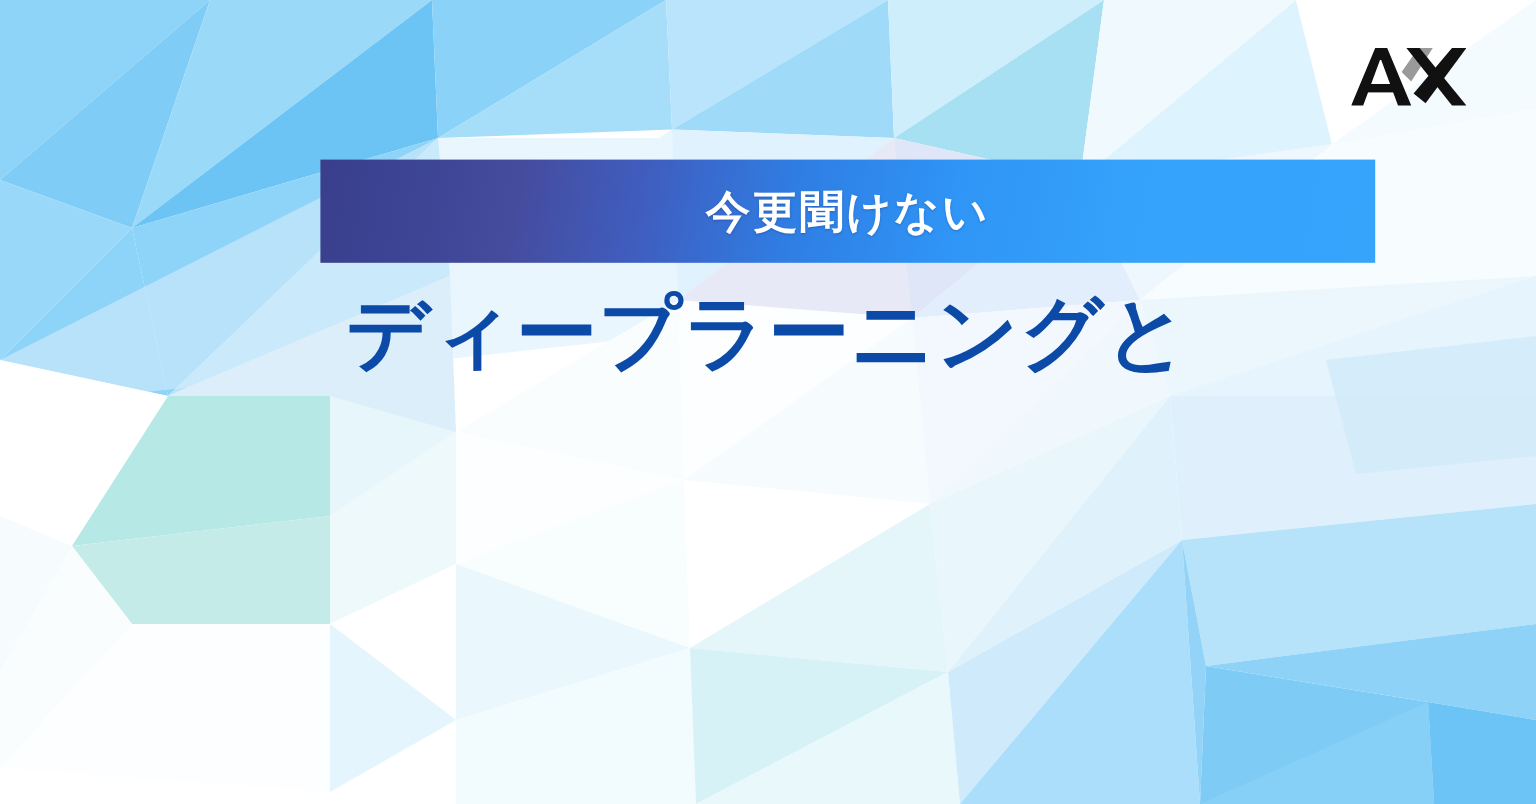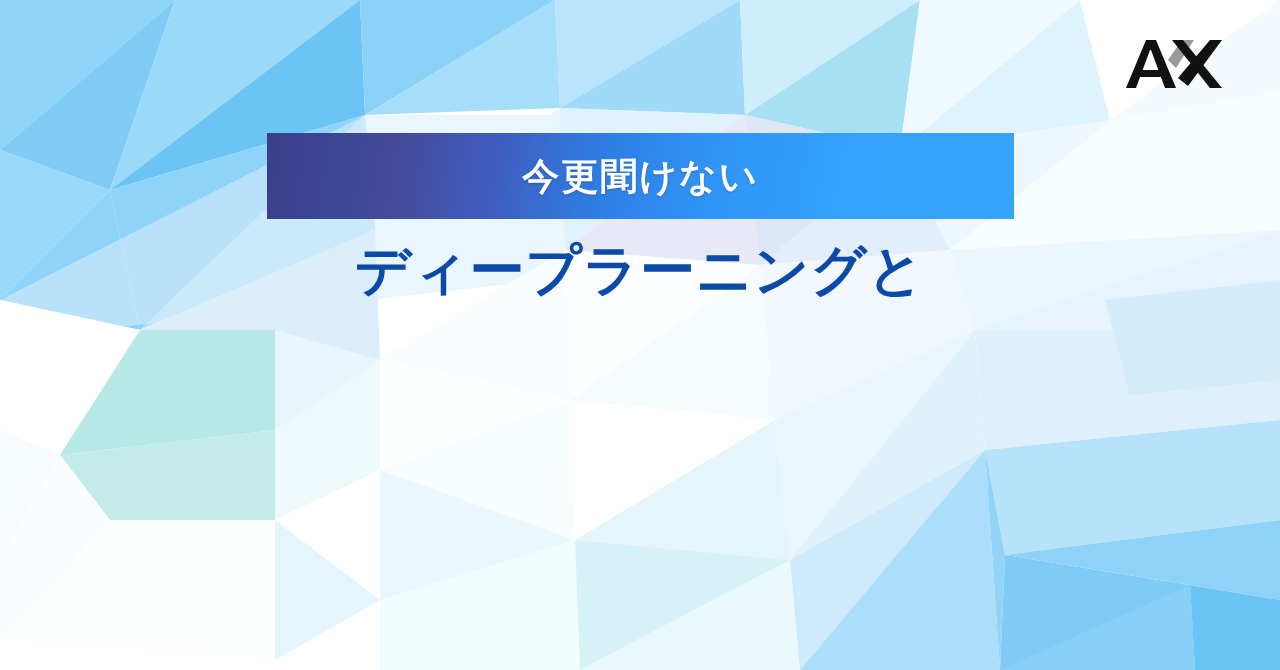--- a/index.html
+++ b/index.html
@@ -36,21 +36,21 @@
     width: 96px;
     height: 64px;
   }
   #logo svg { display: block; width: 96px; height: 64px; }
 
   
   #eyebrow-banner {
     position: absolute;
     left: 267px;
     top: 133px;
-    width: 747px;
+    width: 879px;
     height: 86px;
     background: linear-gradient(100deg,
         #3a3f8c 0%,
         #3c4494 9%,
         #454c9e 19%,
         #3f5ec0 31%,
         #2f7ee4 45%,
         #2f95f6 60%,
         #35a3fb 78%,
         #36a4fb 100%);
@@ -76,21 +76,21 @@
     top: 238px;
     width: 1280px;
     text-align: center;
     color: #0c4aa8;
     font-weight: 700;
     line-height: 1.18;
     letter-spacing: 1px;
   }
   #headline .hl-line {
     display: block;
-    font-size: 55px;
+    font-size: 68px;
     white-space: nowrap;
   }
   #headline .hl-line.line-2 {
     margin-top: 12px;
   }
 </style>
 </head>
 <body>
 
 <div id="canvas">

